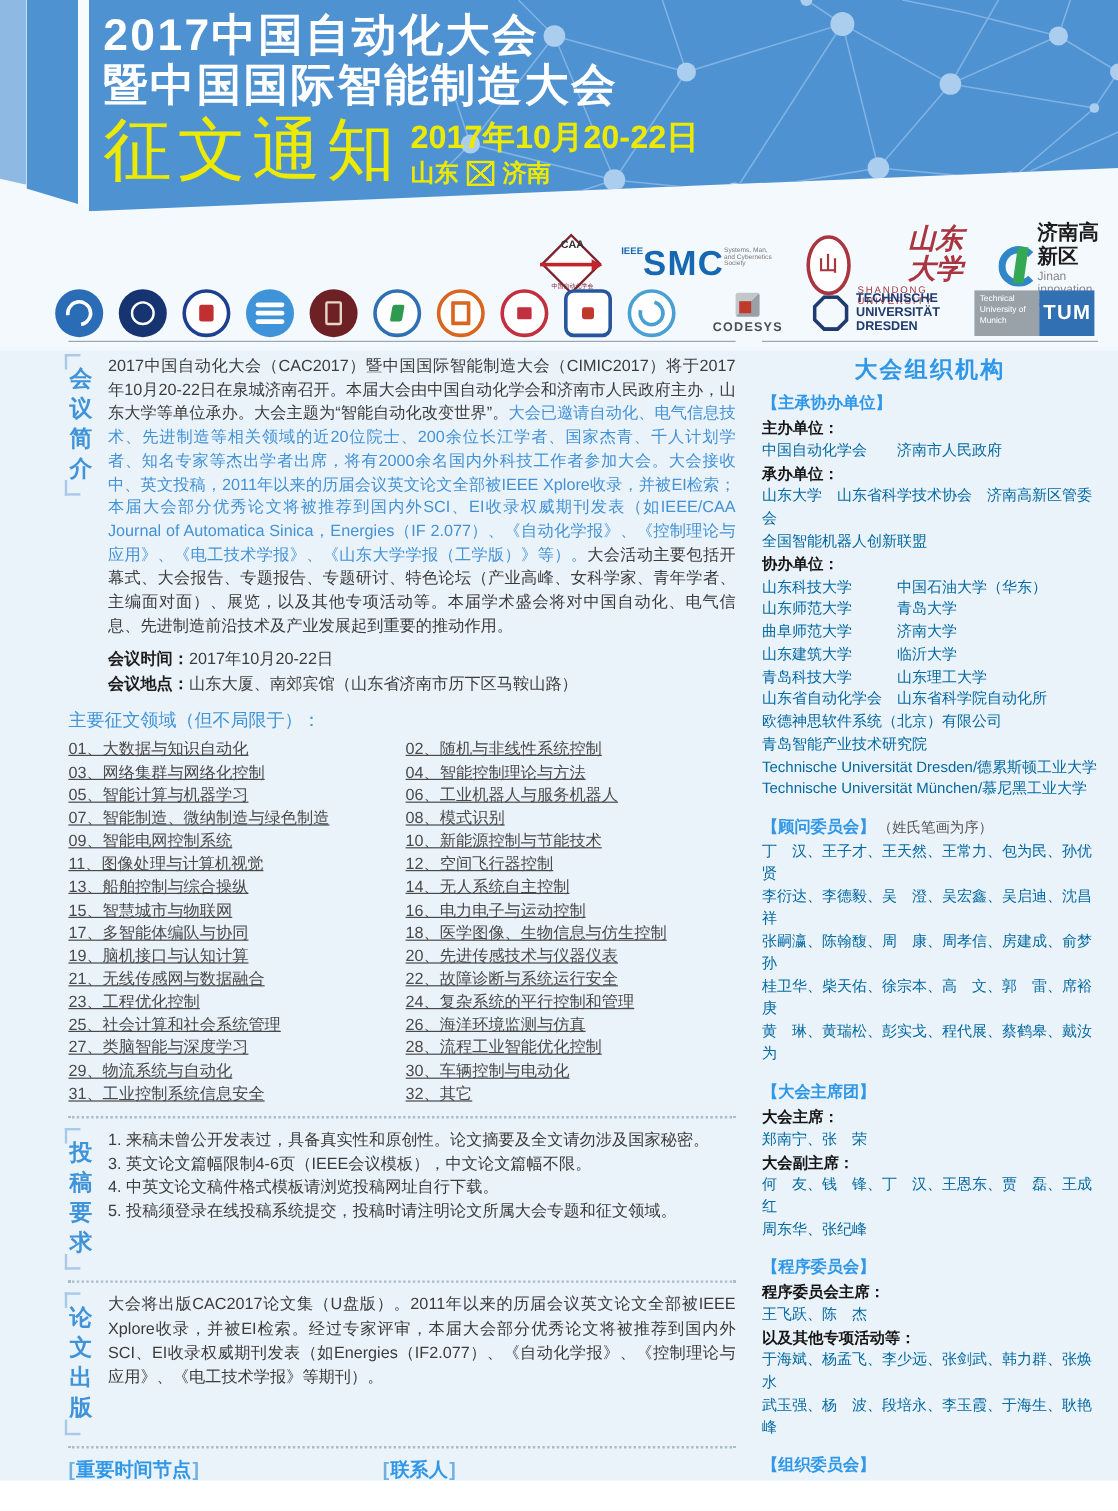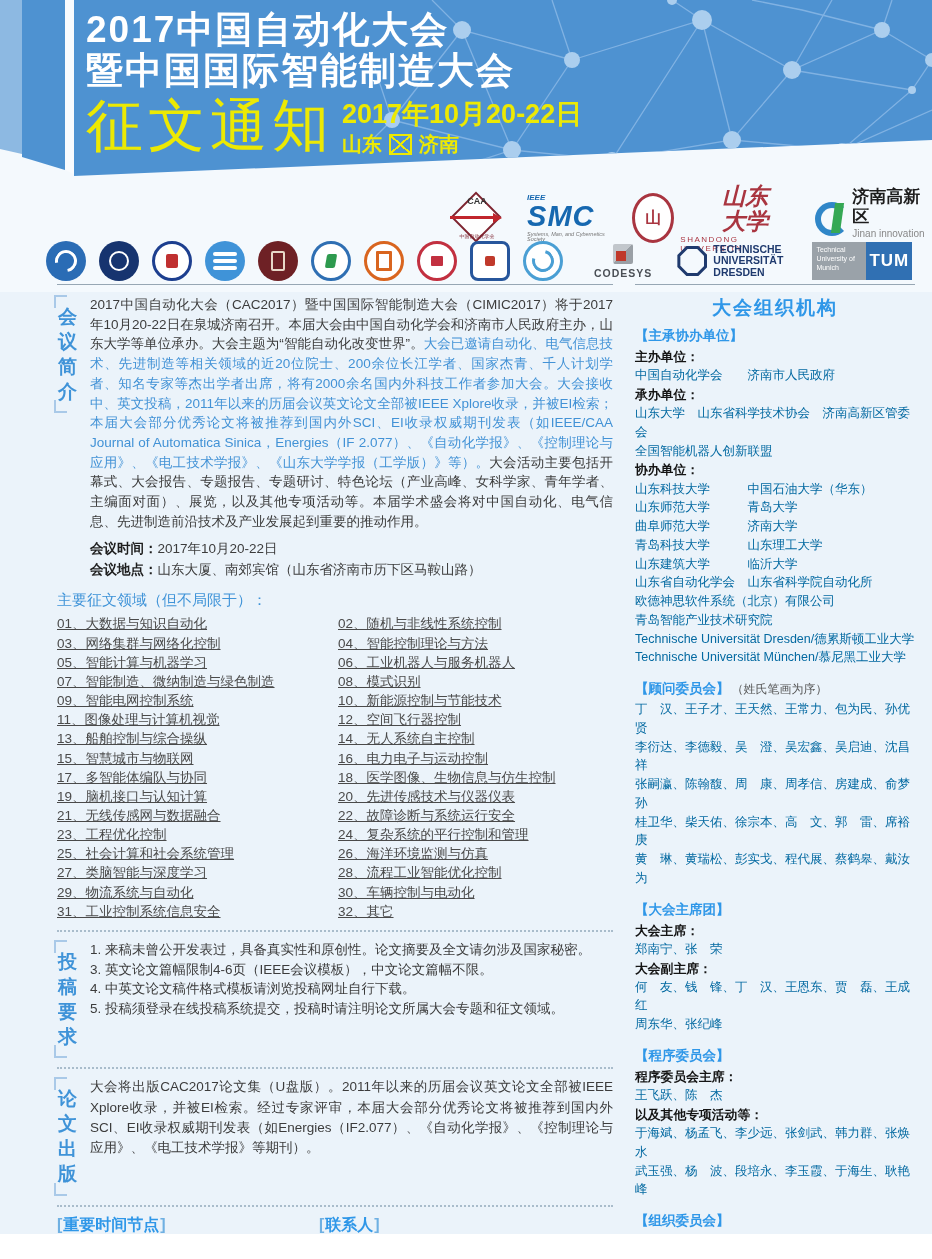--- a/index.html
+++ b/index.html
@@ -28,21 +28,21 @@
   .logo-row1{position:absolute;top:184px;left:438px;display:flex;align-items:center;gap:24px;z-index:2;}
   .logo-row2{position:absolute;top:241px;left:46px;width:866px;display:flex;align-items:center;gap:13px;z-index:2;}
 
   .caa{position:relative;width:78px;height:50px;}
   .caa-diamond{position:absolute;left:17px;top:3px;width:32px;height:32px;border:2px solid #7e2430;background:#fefefe;transform:rotate(45deg);transform-origin:center;margin:3px;}
   .caa-abbr{position:absolute;top:3px;left:0;width:78px;text-align:center;font-size:9px;font-weight:bold;color:#333;}
   .caa-arrow{position:absolute;top:23px;left:12px;width:50px;border-top:3px solid #c0252c;}
   .caa-arrow::after{content:"";position:absolute;right:-2px;top:-6px;border-left:9px solid #c0252c;border-top:5px solid transparent;border-bottom:5px solid transparent;}
   .caa-ring{position:absolute;bottom:4px;left:0;width:78px;text-align:center;font-size:5px;color:#7e2430;}
 
-  .smc{display:flex;flex-direction:column;line-height:1;font-style:italic;}
+  .smc{display:flex;flex-direction:row;line-height:1;}
   .smc-ieee{font-size:8px;font-weight:bold;color:#1668b0;}
   .smc-abbr{font-size:29px;font-weight:bold;color:#1668b0;letter-spacing:1px;}
   .smc-tag{font-size:5.5px;color:#777;margin-top:1px;}
 
   .sdu{display:flex;align-items:center;gap:6px;}
   .sdu-seal{width:44px;height:44px;border-radius:50%;border:3px solid #a93540;display:flex;align-items:center;justify-content:center;color:#a93540;font-size:16px;font-weight:bold;background:#fff;}
   .sdu-cn{font-size:23px;font-weight:bold;font-style:italic;color:#a93540;line-height:1.1;margin-left:42px;}
   .sdu-en{font-size:8px;letter-spacing:1.5px;color:#a93540;}
 
   .jinan{display:flex;align-items:center;gap:8px;}
@@ -341,22 +341,22 @@
             <div class="org-heading">【主承协办单位】</div>
             <div class="org-row org-bold">主办单位：</div>
             <div class="org-row">中国自动化学会　　济南市人民政府</div>
             <div class="org-row org-bold">承办单位：</div>
             <div class="org-row">山东大学　山东省科学技术协会　济南高新区管委会</div>
             <div class="org-row">全国智能机器人创新联盟</div>
             <div class="org-row org-bold">协办单位：</div>
             <div class="org-row">山东科技大学　　　中国石油大学（华东）</div>
             <div class="org-row">山东师范大学　　　青岛大学</div>
             <div class="org-row">曲阜师范大学　　　济南大学</div>
+            <div class="org-row">山东建筑大学　　　临沂大学</div>
             <div class="org-row">青岛科技大学　　　山东理工大学</div>
-            <div class="org-row">山东建筑大学　　　临沂大学</div>
             <div class="org-row">山东省自动化学会　山东省科学院自动化所</div>
             <div class="org-row">欧德神思软件系统（北京）有限公司</div>
             <div class="org-row">青岛智能产业技术研究院</div>
             <div class="org-row">Technische Universität Dresden/德累斯顿工业大学</div>
             <div class="org-row">Technische Universität München/慕尼黑工业大学</div>
           </div>
           <div class="org-section">
             <div class="org-heading">【顾问委员会】<span class="org-note">（姓氏笔画为序）</span></div>
             <div class="org-row">丁　汉、王子才、王天然、王常力、包为民、孙优贤</div>
             <div class="org-row">李衍达、李德毅、吴　澄、吴宏鑫、吴启迪、沈昌祥</div>

